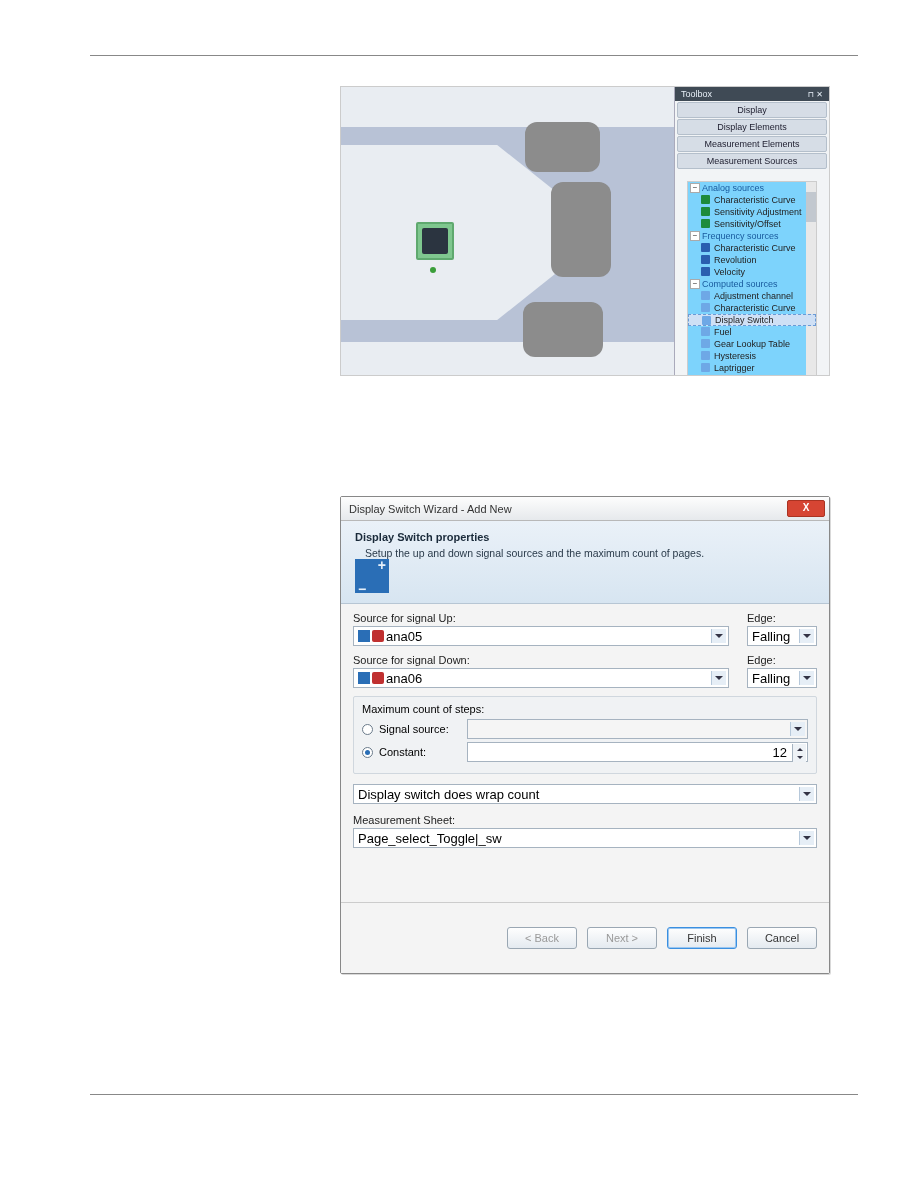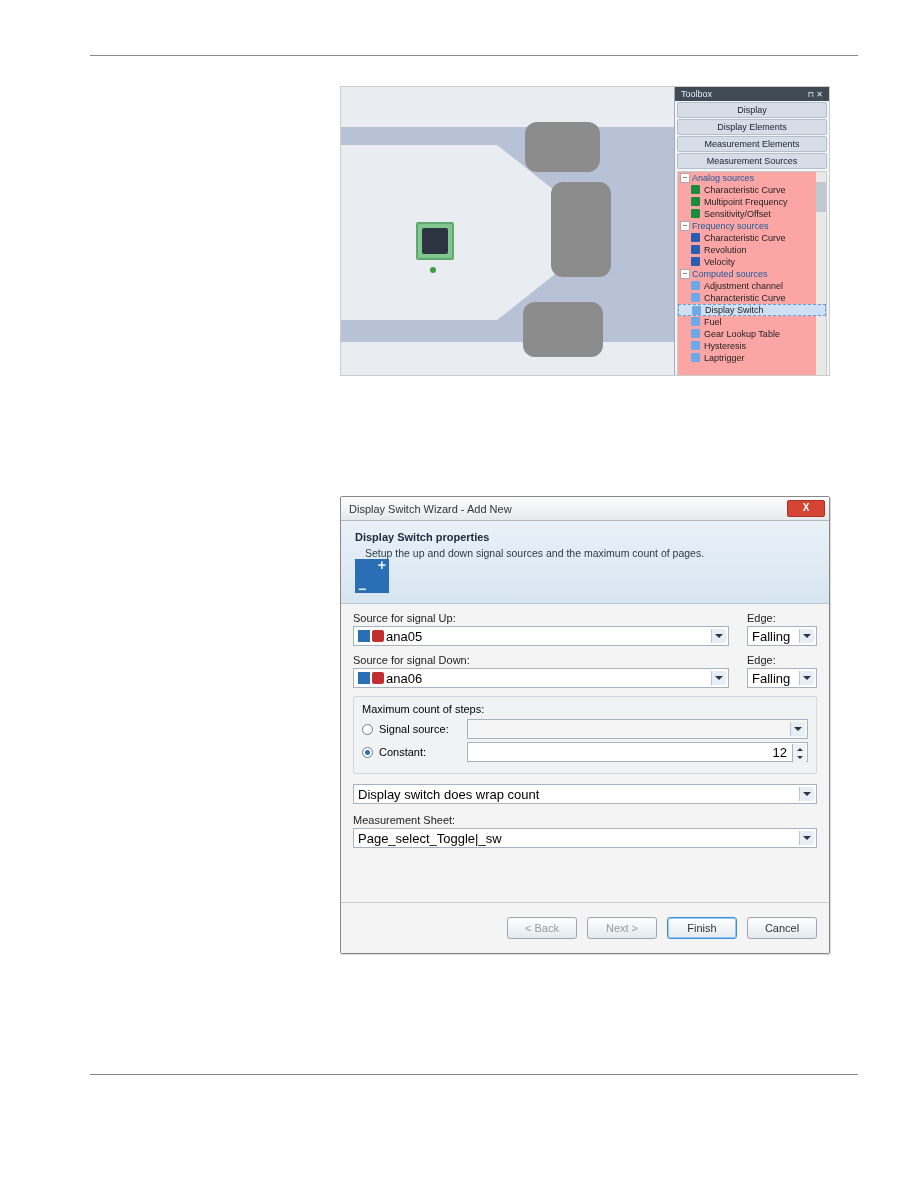--- a/index.html
+++ b/index.html
@@ -13,21 +13,21 @@
   .canvas { position: absolute; left: 0; top: 0; width: 345px; height: 290px; }
   .road { position: absolute; background: #e9edf2; }
   .box-gray { position: absolute; background: #8c8c8c; border-radius: 12px; }
   .device { position: absolute; width: 38px; height: 38px; background: #7fc78f; border: 2px solid #5fa96f; border-radius: 2px; }
   .device-inner { position: absolute; inset: 4px; background: #2b3440; border-radius: 2px; }
   .dot { position: absolute; width: 6px; height: 6px; background: #3a9e3a; border-radius: 50%; }
 
   .toolbox { position: absolute; right: 0; top: 0; width: 155px; height: 100%; background: #f2f4f6; border-left: 1px solid #aab; font-size: 9px; }
   .tbx-title { background: #3f4a55; color: #e6eef6; padding: 2px 6px; display: flex; justify-content: space-between; align-items: flex-end; }
   .tbx-band { background: #d6dde6; border: 1px solid #b4bfcb; border-radius: 2px; margin: 1px 2px; padding: 2px 4px; text-align: center; color: #223; }
-  .tbx-body { background: #fca5a5; margin: 2px; border: 1px solid #ccc; height: 210px; overflow: hidden; position: relative; }
+  .tbx-body { background: #7dd3fc; margin: 12px; border: 1px solid #ccc; height: 210px; overflow: hidden; position: relative; }
   .grp { padding: 1px 2px 1px 14px; color: #185a9d; position: relative; }
   .grp::before { content: "−"; position: absolute; left: 2px; top: 1px; width: 8px; height: 8px; border: 1px solid #aaa; font-size: 8px; line-height: 7px; text-align: center; color: #333; background: #fff; }
   .itm { padding: 1px 2px 1px 26px; color: #222; position: relative; white-space: nowrap; }
   .itm .ico { position: absolute; left: 13px; top: 1px; width: 9px; height: 9px; border-radius: 1px; }
   .ic-g { background: #1d8b3c; }
   .ic-b { background: #2a5fb0; }
   .ic-l { background: #6ea8e6; }
   .itm.sel { background: #cfe0f5; border: 1px dashed #6b9bd6; padding-top: 0; padding-bottom: 0; }
   .sb { position: absolute; right: 0; top: 0; width: 10px; height: 100%; background: #e8e8e8; }
   .sb-thumb { position: absolute; right: 0; top: 10px; width: 10px; height: 30px; background: #c2c8cf; }
@@ -63,21 +63,21 @@
   .radio.checked::after { content: ""; position: absolute; inset: 2px; background: #2a6eb6; border-radius: 50%; }
   .radio-row .field { flex: 1; }
   .spin { position: relative; }
   .spin .updown { position: absolute; right: 1px; top: 1px; width: 14px; height: 18px; display: flex; flex-direction: column; }
   .updown div { flex: 1; border-left: 1px solid #a6b3c0; background: #eef2f6; display: flex; align-items: center; justify-content: center; }
   .updown div::after { content: ""; border: 3px solid transparent; }
   .updown .u::after { border-bottom-color: #334; margin-bottom: 2px; }
   .updown .d::after { border-top-color: #334; margin-top: 2px; }
   .val-right { text-align: right; padding-right: 20px; justify-content: flex-end; }
 
-  .dlg-btns { border-top: 1px solid #ccc; padding: 14px 12px; display: flex; justify-content: flex-end; gap: 10px; background: #f4f4f4; }
+  .dlg-btns { border-top: 1px solid #ccc; padding: 24px 12px; display: flex; justify-content: flex-end; gap: 10px; background: #f4f4f4; }
   .btn { width: 70px; height: 22px; border: 1px solid #9aa7b3; background: linear-gradient(#fefefe,#e4eaf0); border-radius: 3px; font-size: 11px; color: #333; display: flex; align-items: center; justify-content: center; }
   .btn.dis { color: #999; }
   .btn.primary { border-color: #3a8fe0; box-shadow: 0 0 0 1px #9ac6f0 inset; }
 </style>
 </head>
 <body>
 
 <div class="page">
   <div class="hr"></div>
 
@@ -105,21 +105,21 @@
       <div class="tbx-band">Display Elements</div>
       <div class="tbx-band">Measurement Elements</div>
       <div class="tbx-band">Measurement Sources</div>
       <div class="tbx-body">
         <div class="sb">
             <div class="sb-thumb"></div>
           </div>
 
         <div class="grp">Analog sources</div>
         <div class="itm"><span class="ico ic-g"></span><span>Characteristic Curve</span></div>
-        <div class="itm"><span class="ico ic-g"></span><span>Multipoint Frequency</span></div>
+        <div class="itm"><span class="ico ic-g"></span><span>Sensitivity Adjustment</span></div>
         <div class="itm"><span class="ico ic-g"></span><span>Sensitivity/Offset</span></div>
 
         <div class="grp">Frequency sources</div>
         <div class="itm"><span class="ico ic-b"></span><span>Characteristic Curve</span></div>
         <div class="itm"><span class="ico ic-b"></span><span>Revolution</span></div>
         <div class="itm"><span class="ico ic-b"></span><span>Velocity</span></div>
 
         <div class="grp">Computed sources</div>
         <div class="itm"><span class="ico ic-l"></span><span>Adjustment channel</span></div>
         <div class="itm"><span class="ico ic-l"></span><span>Characteristic Curve</span></div>

